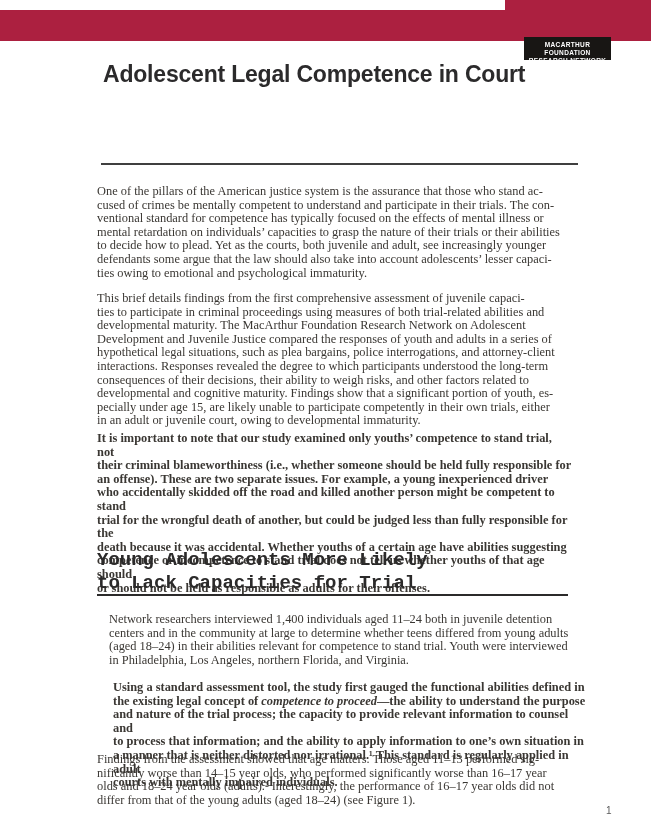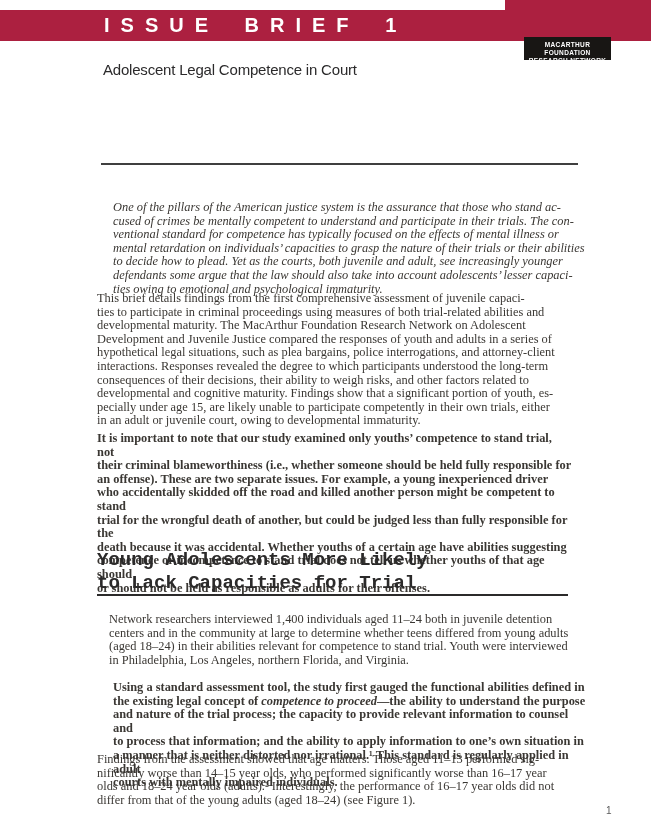--- a/index.html
+++ b/index.html
@@ -45,22 +45,22 @@
     letter-spacing: 0.55em;
     word-spacing: 0.45em;
     white-space: nowrap;
   }
   .doc-title {
     position: absolute;
     left: 103px;
     top: 61px;
     color: #2b2a2b;
     font-family: "Liberation Sans", sans-serif;
-    font-weight: normal;
-    font-size: 15px;
+    font-weight: bold;
+    font-size: 23px;
     letter-spacing: -0.2px;
     white-space: nowrap;
   }
   
   .logo-box {
     position: absolute;
     left: 524px;
     top: 37px;
     width: 87px;
     height: 23px;
@@ -140,32 +140,31 @@
     font-size: 10px;
   }
 </style>
 </head>
 <body>
 
 <div class="page">
 
   <div class="banner-corner"></div>
   <div class="banner"></div>
-  <div class="banner-title">ISSUE BRIEF 1</div>
 
   <div class="logo-box">
     <div>MACARTHUR FOUNDATION</div>
     <div>RESEARCH NETWORK ON</div>
   </div>
 
   <h1 class="doc-title" style="margin:0;">Adolescent Legal Competence in Court</h1>
 
   <div class="rule-top"></div>
 
-  <p class="body-text p1" style="margin:16px;font-style:italic;">One of the pillars of the American justice system is the assurance that those who stand ac-
+  <p class="body-text p1" style="margin:0;">One of the pillars of the American justice system is the assurance that those who stand ac-
 cused of crimes be mentally competent to understand and participate in their trials. The con-
 ventional standard for competence has typically focused on the effects of mental illness or
 mental retardation on individuals’ capacities to grasp the nature of their trials or their abilities
 to decide how to plead. Yet as the courts, both juvenile and adult, see increasingly younger
 defendants some argue that the law should also take into account adolescents’ lesser capaci-
 ties owing to emotional and psychological immaturity.</p>
 
   <p class="body-text p2" style="margin:0;">This brief details findings from the first comprehensive assessment of juvenile capaci-
 ties to participate in criminal proceedings using measures of both trial-related abilities and
 developmental maturity. The MacArthur Foundation Research Network on Adolescent

